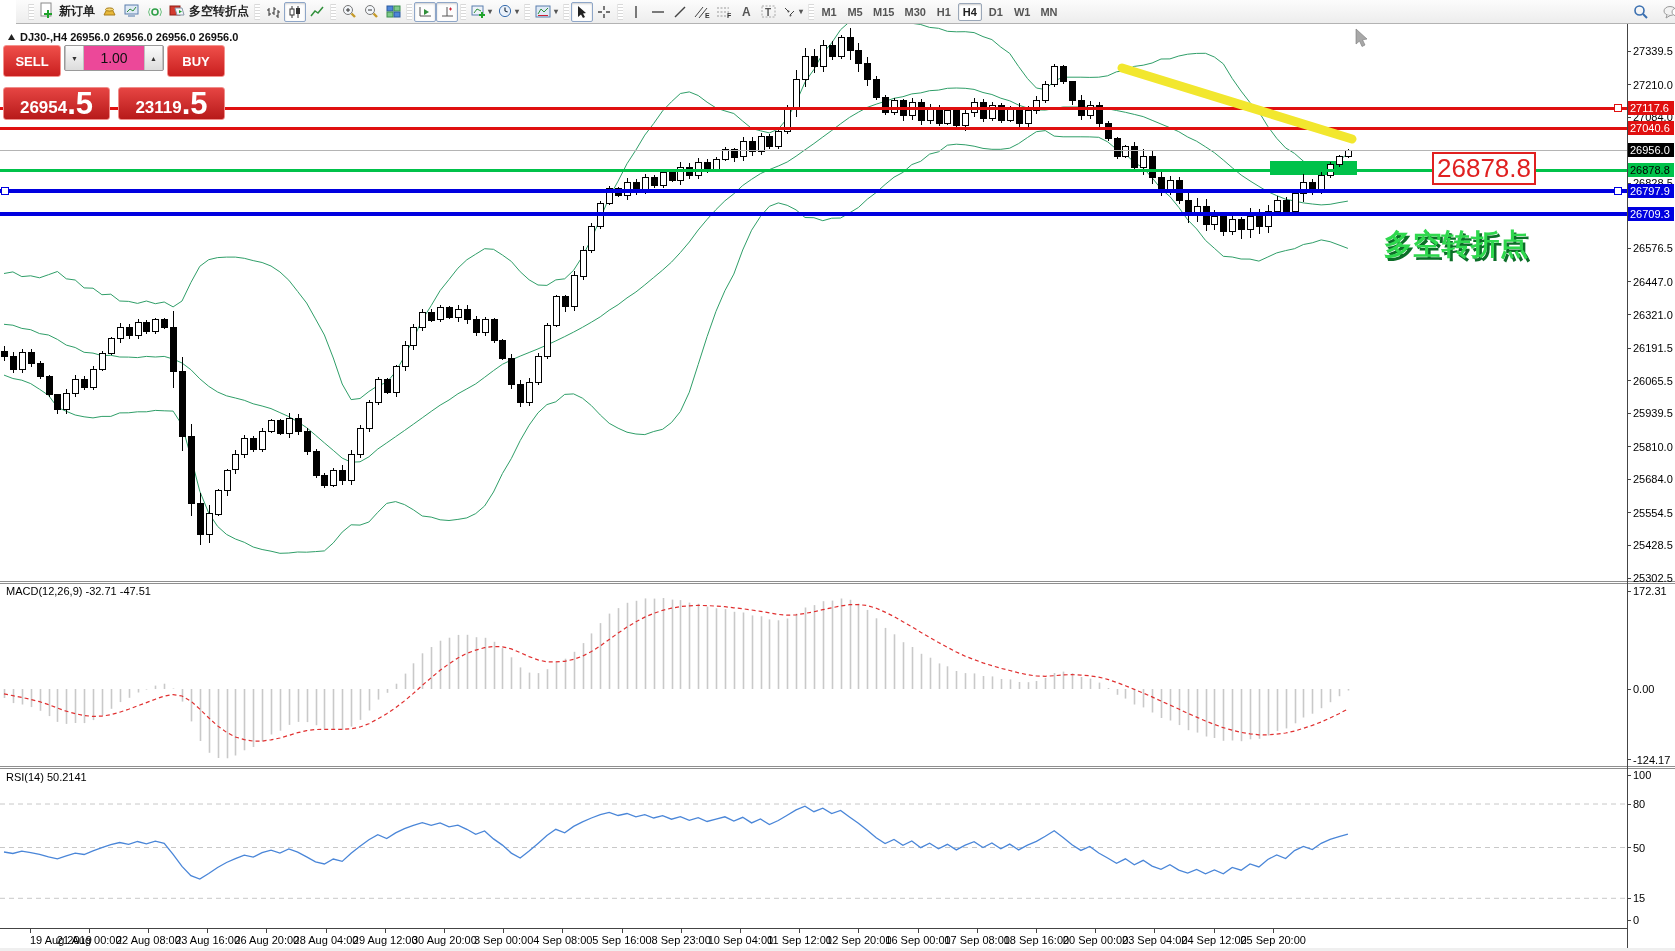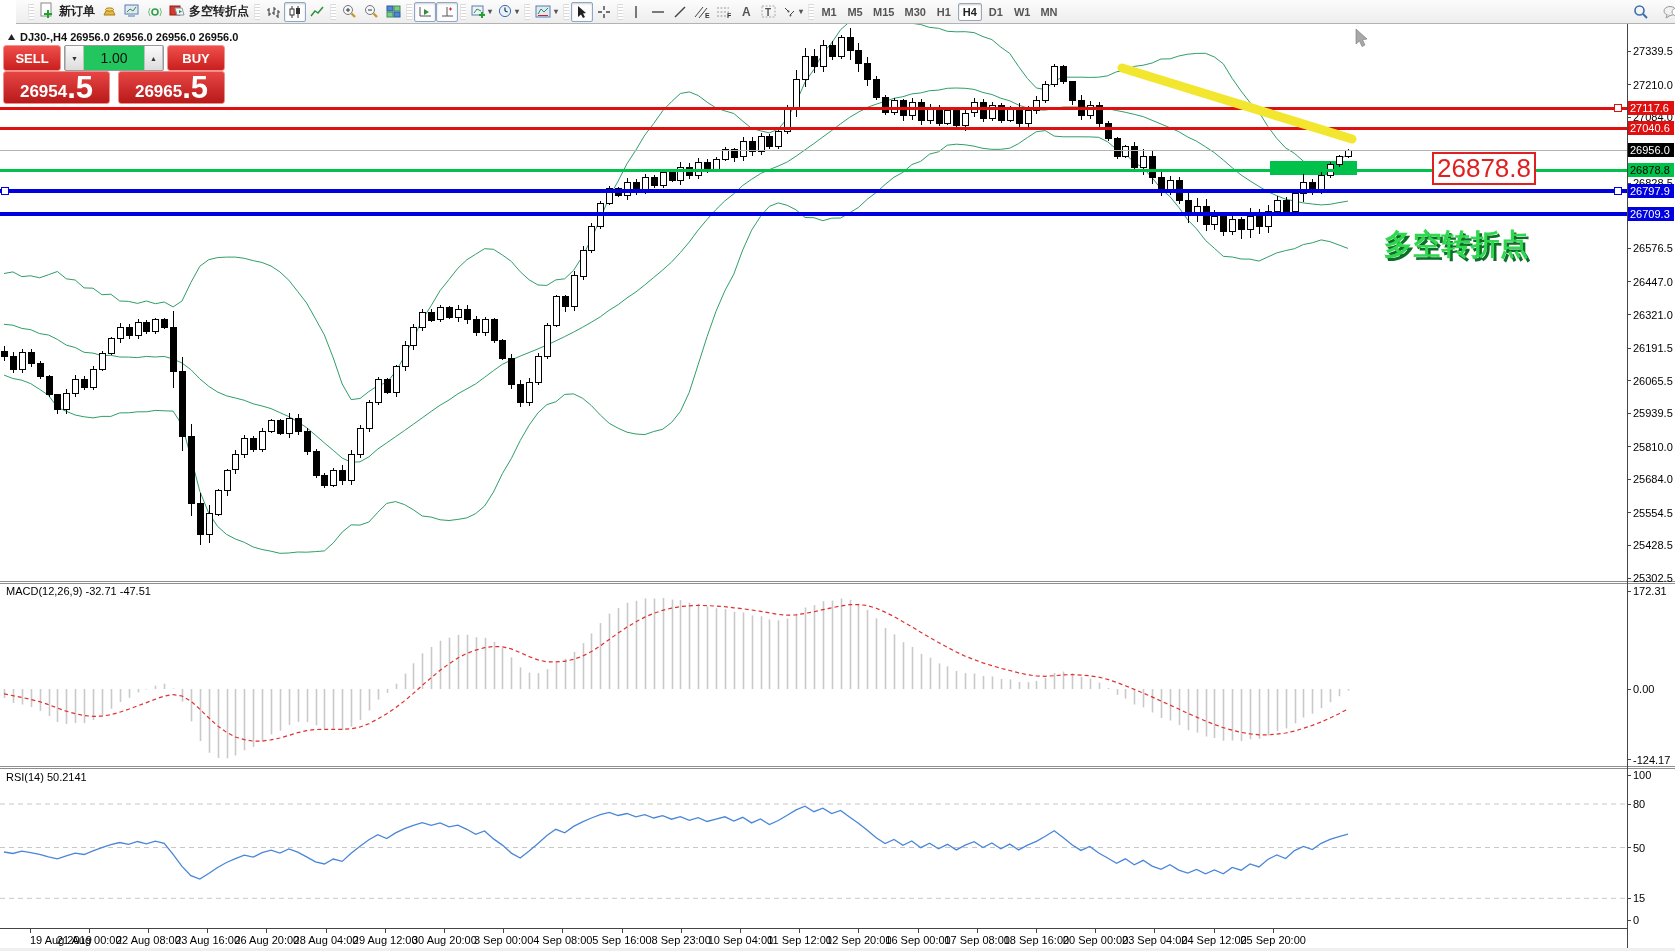--- a/index.html
+++ b/index.html
@@ -16,28 +16,28 @@
   .tbtn.pressed{background:#fdfdfd;border-color:#8ea6c8;box-shadow:inset 0 1px 2px rgba(0,0,0,.18);}
   .tbtn .lbl{font-size:12px;margin-left:4px;color:#222;white-space:nowrap;}
   .caret{font-size:8px;color:#555;margin-left:2px;}
   .tfbtn{height:18px;min-width:24px;padding:0 3px;margin:0 1px;display:flex;align-items:center;justify-content:center;
     font-size:11px;color:#555;border:1px solid transparent;border-radius:2px;box-sizing:border-box;}
   .tfbtn.pressed{background:#fff;border-color:#9aa7b8;box-shadow:inset 0 1px 2px rgba(0,0,0,.2);color:#222;}
   .tb-right{position:absolute;right:8px;top:0;height:24px;display:flex;align-items:center;gap:14px;}
   
   .trade-panel{position:absolute;left:3px;top:45px;width:222px;z-index:6;}
   .tp-row{display:flex;gap:3px;}
-  .tp-btn{flex:0 0 58px;height:26px;display:flex;align-items:center;justify-content:center;
+  .tp-btn{flex:0 0 58px;height:32px;display:flex;align-items:center;justify-content:center;
     background:linear-gradient(#ef4f4a,#c91f1f);color:#fff;font-size:13px;font-weight:bold;
     border:1px solid #f4928e;border-radius:3px;box-sizing:border-box;}
-  .tp-vol{flex:1;height:26px;display:flex;background:#22c55e;border:1px solid #9a9a9a;border-radius:2px;box-sizing:border-box;}
+  .tp-vol{flex:1;height:26px;display:flex;background:#ec4899;border:1px solid #9a9a9a;border-radius:2px;box-sizing:border-box;}
   .spin{width:17px;display:flex;align-items:center;justify-content:center;background:linear-gradient(#fbfbfb,#dcdcdc);
     font-size:7px;color:#333;border-left:1px solid #c0c0c0;border-right:1px solid #c0c0c0;}
   .vol-val{flex:1;display:flex;align-items:center;justify-content:center;font-size:14px;color:#111;}
-  .tp-row2{margin-top:0;gap:8px;}
+  .tp-row2{margin-top:10px;gap:8px;}
   .pricebox{flex:1;height:33px;display:flex;align-items:flex-end;justify-content:center;
     background:linear-gradient(#e64543,#b81a1a);color:#fff;border:1px solid #ef8d8a;border-radius:3px;
     box-sizing:border-box;padding-bottom:1px;}
   .pmain{font-size:17px;font-weight:bold;line-height:20px;}
   .pfrac{font-size:31px;font-weight:bold;line-height:28px;}
   svg text{font-family:"Liberation Sans",sans-serif;}
 </style>
 </head>
 <body>
 
@@ -281,21 +281,21 @@
       <div class="spin">▲</div>
     </div>
     <div class="tp-btn">BUY</div>
   </div>
   <div class="tp-row tp-row2">
     <div class="pricebox">
       <span class="pmain">26954</span>
         <span class="pfrac">.5</span>
     </div>
     <div class="pricebox">
-      <span class="pmain">26965</span>
+      <span class="pmain">23119</span>
         <span class="pfrac">.5</span>
     </div>
   </div>
 </div>
 
 <svg id="chart-svg" width="1675" height="951" viewBox="0 0 1675 951" style="position:absolute;left:0;top:0;">
     <g>
       <polyline points="4.0,273.5 12.9,271.9 21.8,276.6 30.7,275.8 39.6,277.8 48.5,274.7 57.4,271.5 66.3,278.8 75.2,280.0 84.1,287.9 93.0,288.2 101.9,294.7 110.8,294.2 119.7,301.0 128.6,301.4 137.5,303.4 146.4,301.0 155.3,303.7 164.2,302.0 173.1,306.9 182.0,301.0 190.9,282.5 199.8,266.3 208.7,259.7 217.6,257.6 226.5,257.1 235.4,257.1 244.3,258.3 253.2,260.6 262.1,262.5 271.0,266.0 279.9,271.9 288.8,280.2 297.7,291.5 306.6,303.0 315.5,318.9 324.4,335.0 333.3,358.0 342.2,384.0 351.1,399.6 360.0,398.5 368.9,391.5 377.8,385.7 386.7,382.5 395.6,371.8 404.5,356.4 413.4,338.6 422.3,319.7 431.2,305.6 440.1,290.6 449.0,279.5 457.9,268.2 466.8,259.8 475.7,254.2 484.6,248.7 493.5,249.3 502.4,255.0 511.3,261.4 520.2,271.7 529.1,279.8 538.0,285.0 546.9,285.4 555.8,279.9 564.7,278.8 573.6,270.3 582.5,256.3 591.4,238.9 600.3,218.7 609.2,197.2 618.1,181.1 627.0,163.7 635.9,150.0 644.8,135.1 653.7,123.5 662.6,110.9 671.5,101.7 680.4,93.5 689.3,91.9 698.2,95.5 707.1,102.2 716.0,107.9 724.9,110.9 733.8,113.5 742.7,121.1 751.6,128.4 760.5,130.8 769.4,132.9 778.3,129.1 787.2,118.6 796.1,102.5 805.0,82.1 813.9,69.5 822.8,53.3 831.7,42.9 840.6,29.7 849.5,21.8 858.4,16.8 867.3,15.6 876.2,15.8 885.1,18.1 894.0,19.5 902.9,20.9 911.8,23.3 920.7,24.5 929.6,27.4 938.5,28.3 947.4,31.3 956.3,31.8 965.2,31.7 974.1,32.6 983.0,36.6 991.9,39.6 1000.8,47.1 1009.7,53.4 1018.6,66.5 1027.5,78.6 1036.4,88.0 1045.3,89.6 1054.2,81.0 1063.1,77.2 1072.0,77.2 1080.9,77.2 1089.8,77.4 1098.7,77.2 1107.6,75.8 1116.5,71.8 1125.4,70.5 1134.3,66.4 1143.2,65.2 1152.1,63.0 1161.0,59.0 1169.9,58.9 1178.8,56.0 1187.7,54.2 1196.6,53.4 1205.5,53.3 1214.4,57.0 1223.3,63.8 1232.2,78.4 1241.1,91.1 1250.0,102.6 1258.9,111.8 1267.8,126.4 1276.7,138.3 1285.6,147.9 1294.5,153.4 1303.4,161.2 1312.3,165.2 1321.2,169.9 1330.1,166.9 1339.0,160.2 1347.9,153.8" fill="none" stroke="#2f9e68" stroke-width="1"></polyline>
       <polyline points="4.0,324.3 12.9,325.2 21.8,328.4 30.7,329.7 39.6,333.6 48.5,335.0 57.4,339.4 66.3,345.1 75.2,347.5 84.1,352.3 93.0,353.1 101.9,355.6 110.8,355.3 119.7,357.0 128.6,357.1 137.5,357.6 146.4,356.4 155.3,357.0 164.2,356.4 173.1,359.0 182.0,363.0 190.9,369.7 199.8,378.8 208.7,386.3 217.6,392.0 226.5,395.8 235.4,398.0 244.3,400.3 253.2,403.8 262.1,406.0 271.0,408.6 279.9,412.6 288.8,416.6 297.7,421.8 306.6,427.6 315.5,435.2 324.4,442.9 333.3,450.4 342.2,458.1 351.1,462.2 360.0,461.8 368.9,456.8 377.8,449.0 386.7,442.9 395.6,436.7 404.5,430.5 413.4,424.2 422.3,417.8 431.2,411.4 440.1,405.2 449.0,400.0 457.9,393.8 466.8,388.9 475.7,383.9 484.6,377.3 493.5,370.6 502.4,364.3 511.3,360.0 520.2,356.1 529.1,352.5 538.0,348.9 546.9,345.0 555.8,340.9 564.7,336.6 573.6,332.1 582.5,327.3 591.4,322.2 600.3,316.8 609.2,310.2 618.1,304.7 627.0,297.9 635.9,292.0 644.8,284.9 653.7,277.5 662.6,270.1 671.5,262.1 680.4,252.5 689.3,242.0 698.2,230.0 707.1,219.4 716.0,209.6 724.9,200.8 733.8,193.8 742.7,185.5 751.6,179.3 760.5,173.6 769.4,169.6 778.3,166.0 787.2,162.0 796.1,156.2 805.0,149.8 813.9,143.6 822.8,137.0 831.7,130.5 840.6,123.8 849.5,117.4 858.4,112.2 867.3,107.4 876.2,104.2 885.1,101.3 894.0,98.3 902.9,96.7 911.8,93.9 920.7,92.9 929.6,90.7 938.5,90.1 947.4,88.3 956.3,88.0 965.2,88.3 974.1,89.4 983.0,92.5 991.9,94.5 1000.8,98.2 1009.7,100.8 1018.6,105.1 1027.5,108.0 1036.4,109.9 1045.3,110.1 1054.2,108.6 1063.1,107.0 1072.0,107.0 1080.9,107.0 1089.8,107.1 1098.7,107.3 1107.6,108.8 1116.5,110.5 1125.4,112.3 1134.3,114.4 1143.2,116.6 1152.1,120.3 1161.0,124.0 1169.9,127.7 1178.8,131.7 1187.7,137.0 1196.6,141.2 1205.5,146.8 1214.4,152.7 1223.3,160.0 1232.2,167.7 1241.1,175.0 1250.0,180.9 1258.9,186.4 1267.8,191.7 1276.7,195.6 1285.6,199.2 1294.5,201.0 1303.4,202.9 1312.3,204.0 1321.2,204.9 1330.1,204.3 1339.0,202.6 1347.9,201.1" fill="none" stroke="#2f9e68" stroke-width="1"></polyline>
       <polyline points="4.0,375.1 12.9,378.5 21.8,380.2 30.7,383.6 39.6,389.3 48.5,395.3 57.4,407.3 66.3,411.3 75.2,415.0 84.1,416.8 93.0,417.9 101.9,416.4 110.8,416.4 119.7,412.9 128.6,412.8 137.5,411.8 146.4,411.8 155.3,410.4 164.2,410.8 173.1,411.1 182.0,425.0 190.9,457.0 199.8,491.3 208.7,513.0 217.6,526.4 226.5,534.4 235.4,539.0 244.3,542.3 253.2,547.0 262.1,549.5 271.0,551.2 279.9,553.3 288.8,553.0 297.7,552.0 306.6,552.2 315.5,551.6 324.4,550.9 333.3,542.9 342.2,532.1 351.1,524.8 360.0,525.1 368.9,522.0 377.8,512.3 386.7,503.4 395.6,501.6 404.5,504.6 413.4,509.8 422.3,516.0 431.2,517.1 440.1,519.8 449.0,520.5 457.9,519.4 466.8,517.9 475.7,513.6 484.6,506.0 493.5,492.0 502.4,473.6 511.3,458.6 520.2,440.6 529.1,425.2 538.0,412.8 546.9,404.6 555.8,401.8 564.7,394.4 573.6,393.9 582.5,398.2 591.4,405.6 600.3,415.0 609.2,423.3 618.1,428.2 627.0,432.2 635.9,434.0 644.8,434.6 653.7,431.5 662.6,429.3 671.5,422.5 680.4,411.5 689.3,392.2 698.2,364.5 707.1,336.6 716.0,311.3 724.9,290.7 733.8,274.1 742.7,250.0 751.6,230.2 760.5,216.4 769.4,206.3 778.3,202.9 787.2,205.3 796.1,209.9 805.0,217.5 813.9,217.7 822.8,220.7 831.7,218.2 840.6,218.0 849.5,212.9 858.4,207.5 867.3,199.2 876.2,192.5 885.1,184.5 894.0,177.2 902.9,172.4 911.8,164.6 920.7,161.3 929.6,154.1 938.5,151.8 947.4,145.2 956.3,144.2 965.2,144.8 974.1,146.2 983.0,148.4 991.9,149.3 1000.8,149.3 1009.7,148.2 1018.6,143.6 1027.5,137.5 1036.4,131.7 1045.3,130.6 1054.2,136.1 1063.1,136.8 1072.0,136.8 1080.9,136.8 1089.8,136.9 1098.7,137.3 1107.6,141.8 1116.5,149.2 1125.4,154.1 1134.3,162.3 1143.2,168.0 1152.1,177.7 1161.0,188.9 1169.9,196.5 1178.8,207.4 1187.7,219.8 1196.6,228.9 1205.5,240.4 1214.4,248.3 1223.3,256.3 1232.2,257.0 1241.1,259.0 1250.0,259.1 1258.9,261.1 1267.8,257.0 1276.7,252.9 1285.6,250.6 1294.5,248.7 1303.4,244.5 1312.3,242.8 1321.2,239.9 1330.1,241.7 1339.0,245.0 1347.9,248.4" fill="none" stroke="#2f9e68" stroke-width="1"></polyline>

